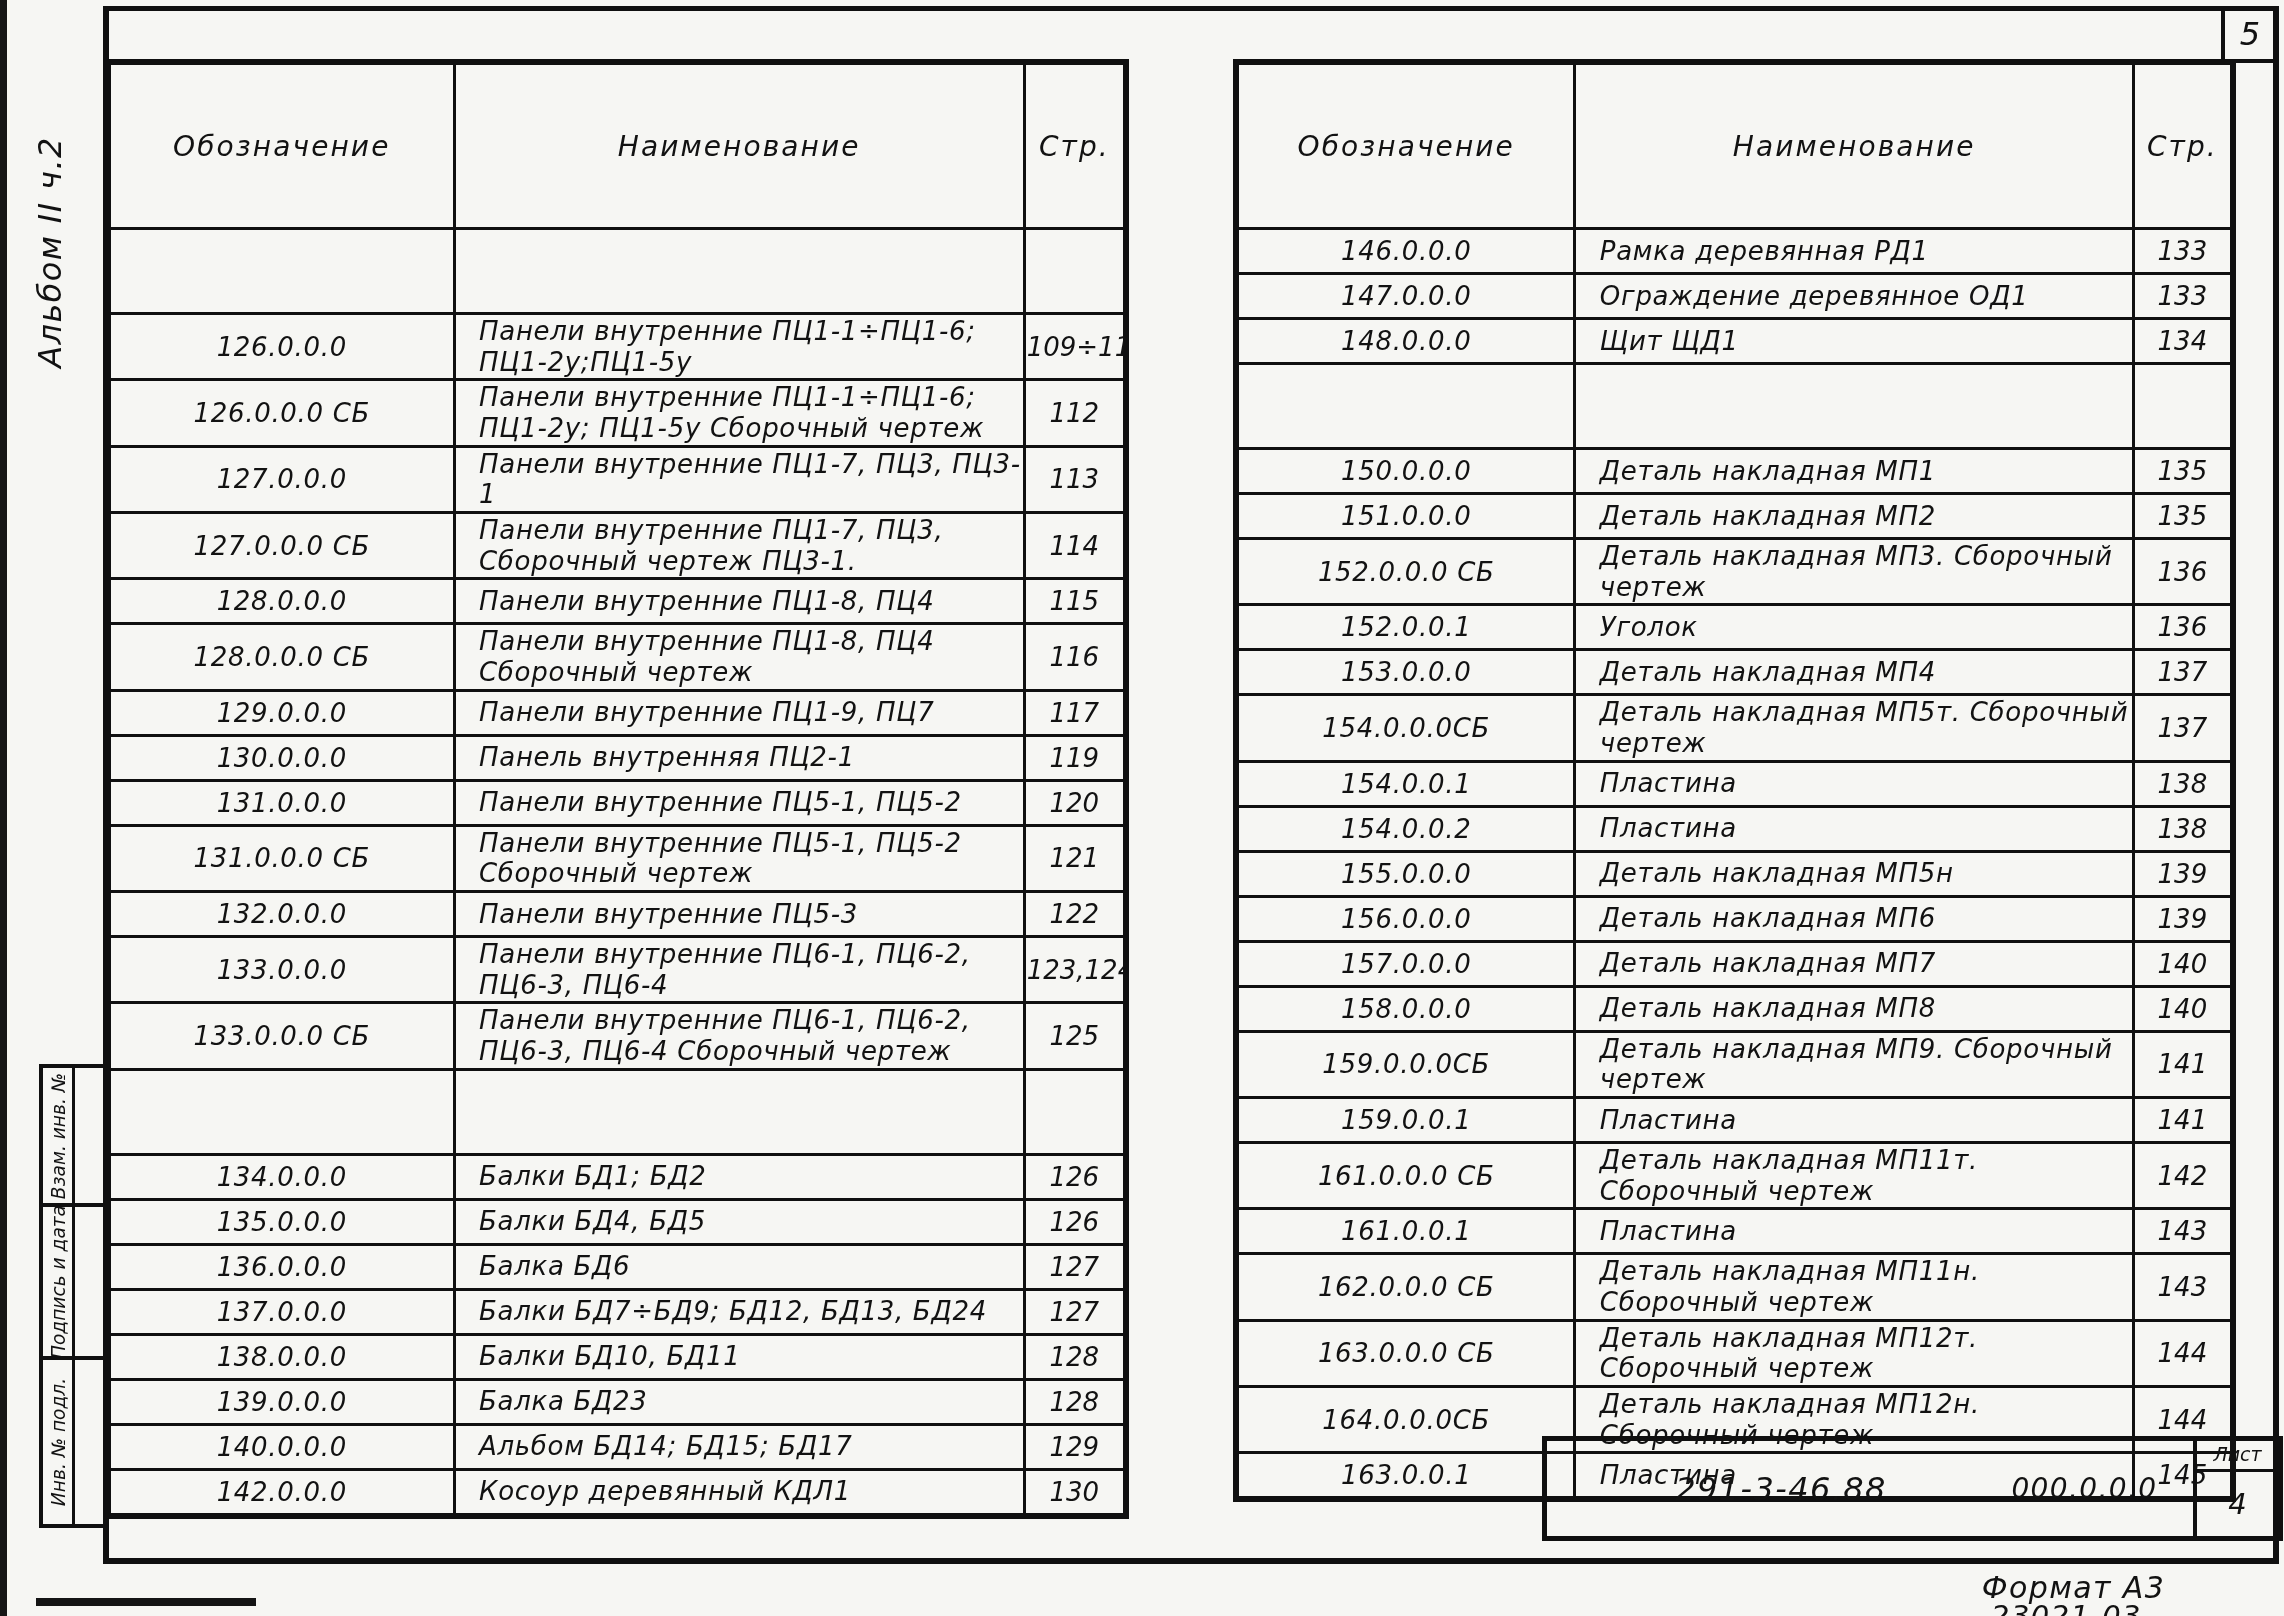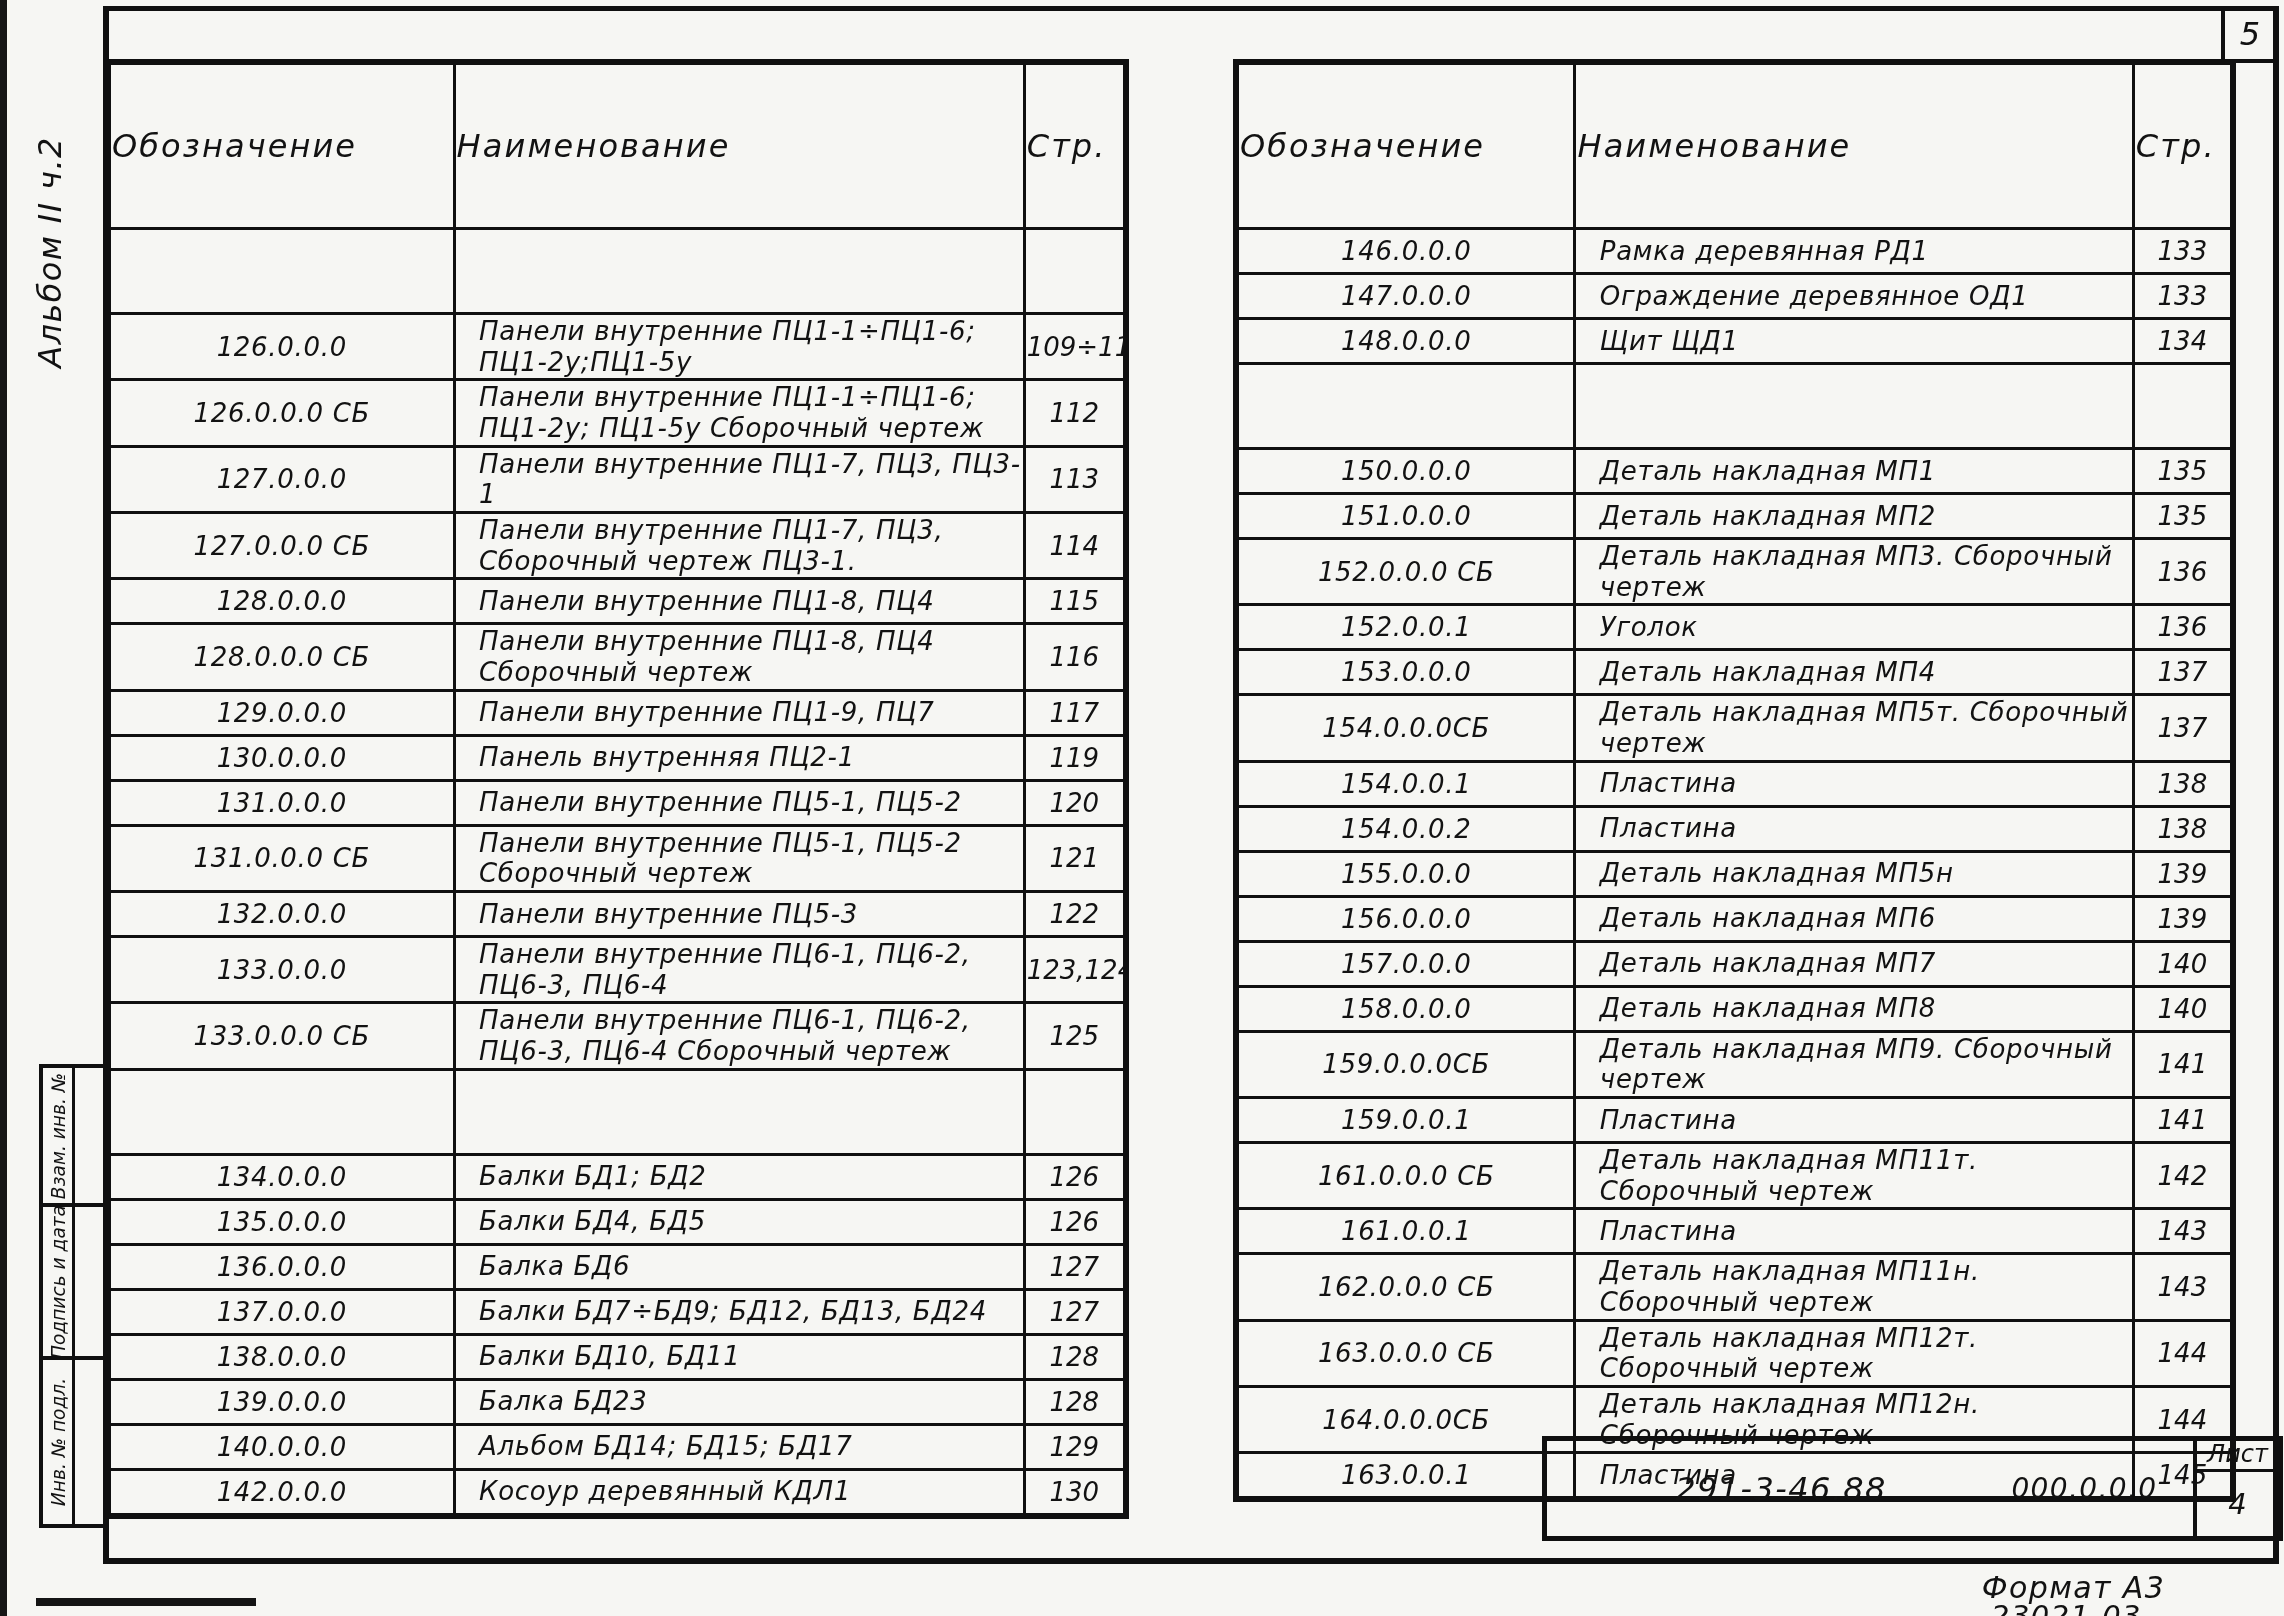--- a/index.html
+++ b/index.html
@@ -54,21 +54,21 @@
     border:6.2px solid #101010;background:transparent;
   }
   #left-table{left:105px;top:59px;width:1024px;height:1397px;}
   #right-table{left:1233px;top:59px;width:1003px;height:1218px;}
   .sheet-table th,.sheet-table td{
     border:3.4px solid #101010;
     font-style:italic;
     vertical-align:middle;
     overflow:hidden;
   }
-  .sheet-table th{font-size:32px;font-weight:normal;text-align:left;height:160px;letter-spacing:2.1px;}
+  .sheet-table th{font-size:28px;font-weight:normal;text-align:center;height:160px;letter-spacing:2.1px;}
   .sheet-table td{font-size:26px;height:40px;}
   td.c-designation{text-align:center;letter-spacing:0.7px;}
   td.c-name{text-align:left;padding-left:23.4px;line-height:1.18;letter-spacing:0.7px;}
   td.c-page{text-align:center;}
   tr.empty-row td{height:80px;}
   col.w-designation{width:34%;}
   col.w-name{width:56%;}
   col.w-page{width:10%;}
   
   .title-block{
@@ -84,21 +84,21 @@
     position:absolute;left:441px;top:0;width:193px;height:100%;
     display:flex;align-items:center;justify-content:center;
     font-size:28px;font-style:italic;letter-spacing:1.4px;
   }
   .title-block .list-cell{
     position:absolute;right:0;top:0;width:81px;height:100%;
     border-left:4.1px solid #101010;
   }
   .title-block .list-cell .list-label{
     display:block;height:27.6px;border-bottom:3.4px solid #101010;
-    text-align:center;font-size:24px;font-style:italic;line-height:27.6px;
+    text-align:center;font-size:19px;font-style:italic;line-height:27.6px;
   }
   .title-block .list-cell .list-value{
     display:flex;align-items:center;justify-content:center;
     height:calc(100% - 31px);font-size:29px;font-style:italic;
   }
   
   .footer-format{
     position:absolute;left:1929px;top:1570px;width:289px;height:32px;
     text-align:center;font-size:30px;font-style:italic;letter-spacing:1.4px;
   }

